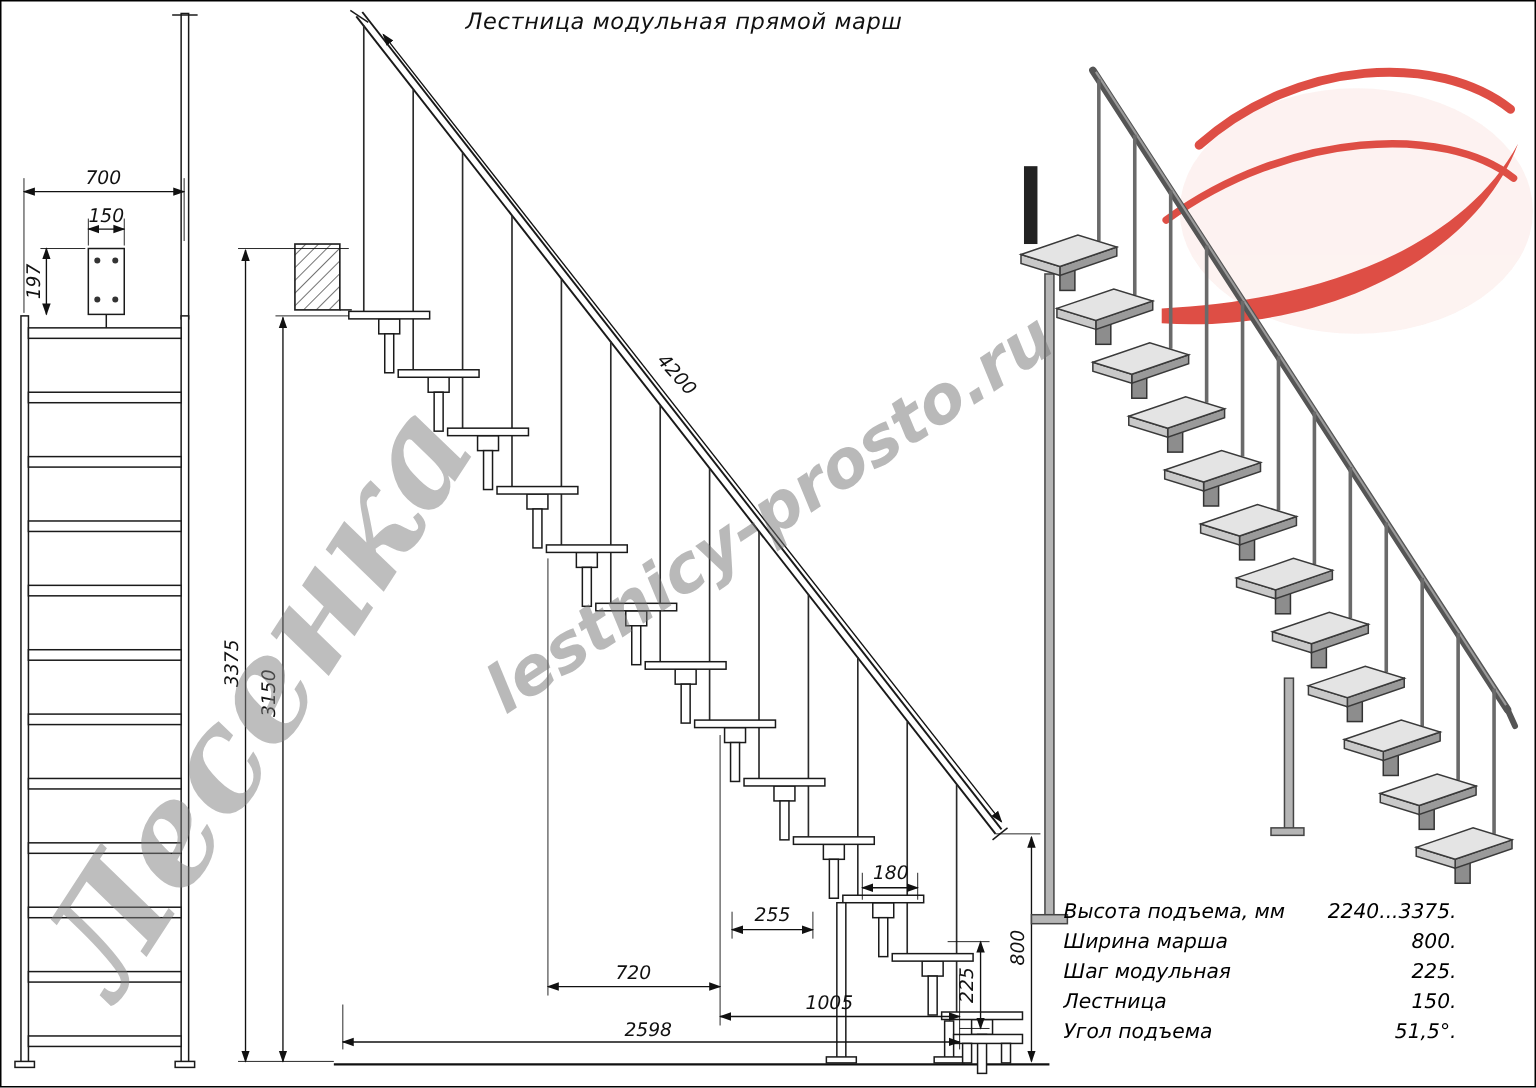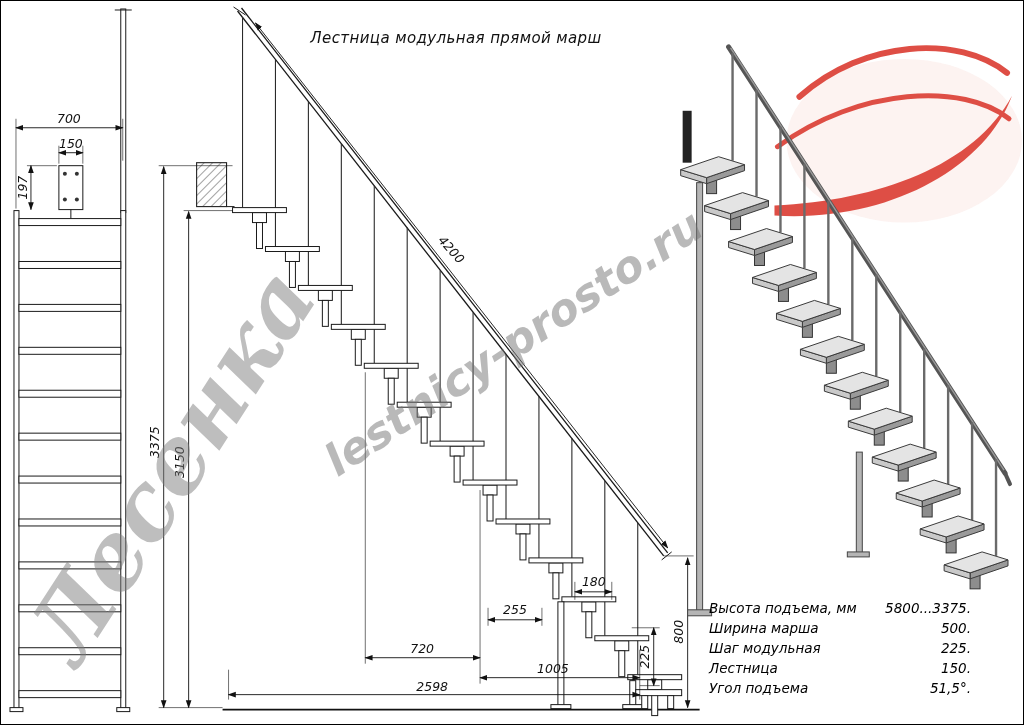--- a/index.html
+++ b/index.html
@@ -1,19 +1,19 @@
 <!DOCTYPE html>
 <html><head>
 <meta charset="utf-8">
 <style>
   html,body{margin:0;padding:0;background:#666;}
   .canvas{position:relative;width:1024px;height:725px;background:#fff;border:1px solid #000;
           box-sizing:border-box;overflow:hidden;font-family:"DejaVu Sans",sans-serif;}
   .drawing{position:absolute;inset:0;z-index:1;}
-  .title{position:absolute;left:455px;top:28px;transform:translateX(-50%);z-index:3;
+  .title{position:absolute;left:455px;top:4px;transform:translateX(-50%);z-index:3;
          font:italic 15px "DejaVu Sans",sans-serif;color:#111;white-space:nowrap;letter-spacing:.4px;}
   .wm-brand{position:absolute;left:50px;top:596px;z-index:2;transform:rotate(-57deg);
             transform-origin:left center;font:italic bold 92px "DejaVu Serif",serif;
             color:rgba(125,125,125,.5);white-space:nowrap;pointer-events:none;}
   .wm-site{position:absolute;left:328px;top:438px;z-index:2;transform:rotate(-33.5deg);
            transform-origin:left center;font:italic bold 44px "DejaVu Sans",sans-serif;
            color:rgba(115,115,115,.5);white-space:nowrap;pointer-events:none;}
   .spec{position:absolute;left:708px;top:597px;width:262px;z-index:3;
         font:italic 13.5px "DejaVu Sans",sans-serif;color:#000000;}
   .spec .row{display:flex;justify-content:space-between;height:20px;line-height:20px;}
@@ -252,25 +252,25 @@
       <rect x="683" y="110" width="9" height="52" fill="#222"></rect>
     </g>
   </svg>
 
   <div class="wm-brand">Лесенка</div>
   <div class="wm-site">lestnicy-prosto.ru</div>
 
   <div class="spec">
     <div class="row">
       <span>Высота подъема, мм</span>
-      <span>5800...3375.</span>
+      <span>2240...3375.</span>
     </div>
     <div class="row">
       <span>Ширина марша</span>
-      <span>500.</span>
+      <span>800.</span>
     </div>
     <div class="row">
       <span>Шаг модульная</span>
       <span>225.</span>
     </div>
     <div class="row">
       <span>Лестница</span>
       <span>150.</span>
     </div>
     <div class="row">

